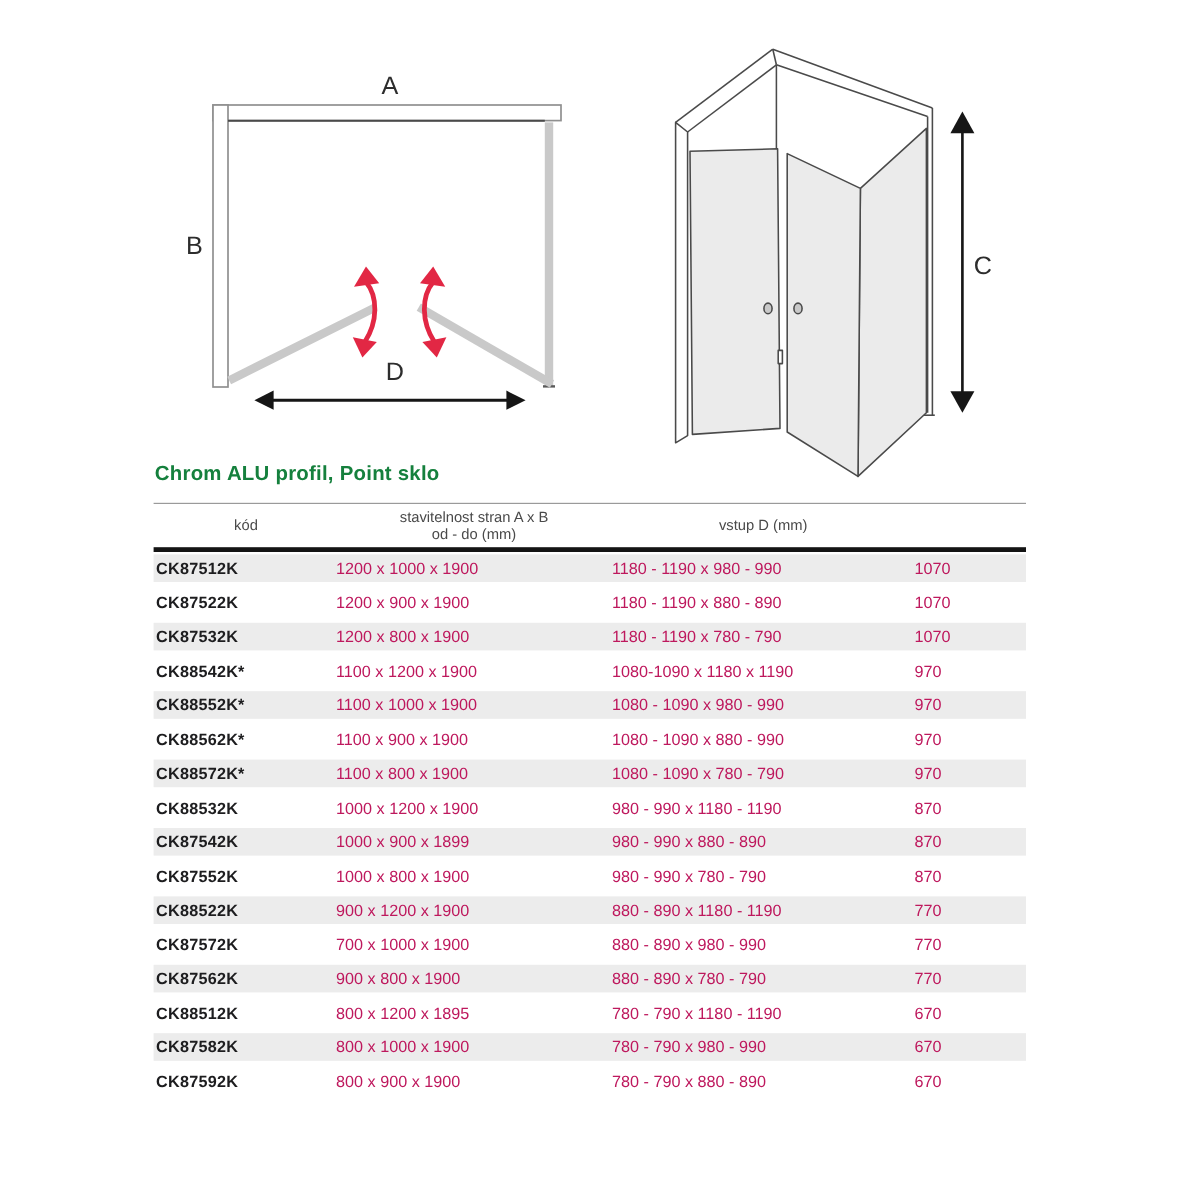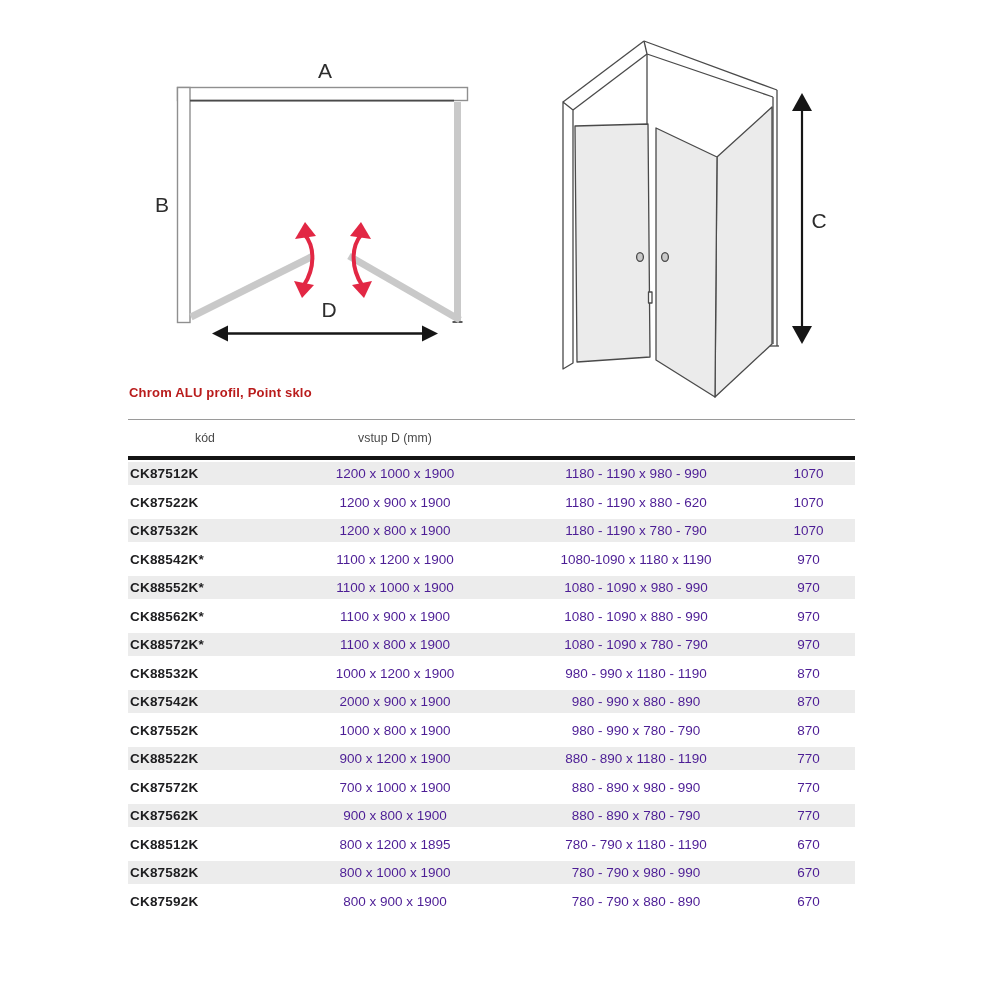--- a/index.html
+++ b/index.html
@@ -1,32 +1,32 @@
 <!DOCTYPE html>
 <html><head>
 <meta charset="utf-8">
 <style>
   html,body{margin:0;padding:0;background:#fff}
   body{width:1000px;height:1000px;position:relative;overflow:hidden;
        font-family:"Liberation Sans",sans-serif;color:#222}
   .plan-svg{position:absolute;left:150px;top:40px}
   .persp-svg{position:absolute;left:540px;top:30px}
-  .page-title{position:absolute;left:129px;top:385px;font-size:13px;font-weight:bold;color:#b91c1c;letter-spacing:0.2px}
+  .page-title{position:absolute;left:129px;top:385px;font-size:17px;font-weight:bold;color:#15803d;letter-spacing:0.2px}
   .tablewrap{position:absolute;left:128px;top:419px;width:727px}
   .topline{height:1px;background:#9a9a9a}
   .thead{display:grid;grid-template-columns:152px 230px 252px 93px;align-items:center;height:36px}
   .th{font-size:12.3px;color:#4a4a4a;line-height:14.5px;text-align:center}
   .th.first{text-align:center;padding-left:2px}
   .headline{height:3.5px;background:#141414}
   .trow{display:grid;grid-template-columns:152px 230px 252px 93px;align-items:center;height:23px;margin-top:5.5px}
   .trow:first-child{margin-top:2.5px}
   .trow.shade{background:#ececec}
   .cell{font-size:13.5px}
   .cell.code{font-weight:bold;color:#1d1d1f;padding-left:2px;letter-spacing:0.2px}
-  .cell.val{color:#4c1d95;text-align:center}
+  .cell.val{color:#be185d;text-align:left}
   .dimlabel{font-size:21px;fill:#2d2d2d}
 </style>
 </head>
 <body>
 
 <svg class="plan-svg" width="350" height="320" viewBox="0 0 350 320">
 
   <rect x="27.5" y="47.5" width="290" height="13" fill="#fff" stroke="#8f8f8f" stroke-width="1.4"></rect>
   <rect x="27.5" y="47.5" width="12.5" height="235" fill="#fff" stroke="#8f8f8f" stroke-width="1.4"></rect>
   <line x1="40" y1="60.6" x2="304" y2="60.6" stroke="#4a4a4a" stroke-width="1.6"></line>
@@ -95,35 +95,39 @@
 
 <div class="page-title">Chrom ALU profil, Point sklo</div>
 
 <div class="tablewrap">
   <div class="topline"></div>
   <div class="thead">
     <div class="th first">
       <div>kód</div>
     </div>
     <div class="th">
+      <div>stavitelnost stran A x B</div>
+      <div>od - do (mm)</div>
+    </div>
+    <div class="th">
       <div>vstup D (mm)</div>
     </div>
   </div>
   <div class="headline"></div>
   <div>
       <div class="trow shade">
         <div class="cell code">CK87512K</div>
         <div class="cell val">1200 x 1000 x 1900</div>
         <div class="cell val">1180 - 1190 x 980 - 990</div>
         <div class="cell val">1070</div>
       </div>
       <div class="trow">
         <div class="cell code">CK87522K</div>
         <div class="cell val">1200 x 900 x 1900</div>
-        <div class="cell val">1180 - 1190 x 880 - 620</div>
+        <div class="cell val">1180 - 1190 x 880 - 890</div>
         <div class="cell val">1070</div>
       </div>
       <div class="trow shade">
         <div class="cell code">CK87532K</div>
         <div class="cell val">1200 x 800 x 1900</div>
         <div class="cell val">1180 - 1190 x 780 - 790</div>
         <div class="cell val">1070</div>
       </div>
       <div class="trow">
         <div class="cell code">CK88542K*</div>
@@ -150,21 +154,21 @@
         <div class="cell val">970</div>
       </div>
       <div class="trow">
         <div class="cell code">CK88532K</div>
         <div class="cell val">1000 x 1200 x 1900</div>
         <div class="cell val">980 - 990 x 1180 - 1190</div>
         <div class="cell val">870</div>
       </div>
       <div class="trow shade">
         <div class="cell code">CK87542K</div>
-        <div class="cell val">2000 x 900 x 1900</div>
+        <div class="cell val">1000 x 900 x 1899</div>
         <div class="cell val">980 - 990 x 880 - 890</div>
         <div class="cell val">870</div>
       </div>
       <div class="trow">
         <div class="cell code">CK87552K</div>
         <div class="cell val">1000 x 800 x 1900</div>
         <div class="cell val">980 - 990 x 780 - 790</div>
         <div class="cell val">870</div>
       </div>
       <div class="trow shade">

